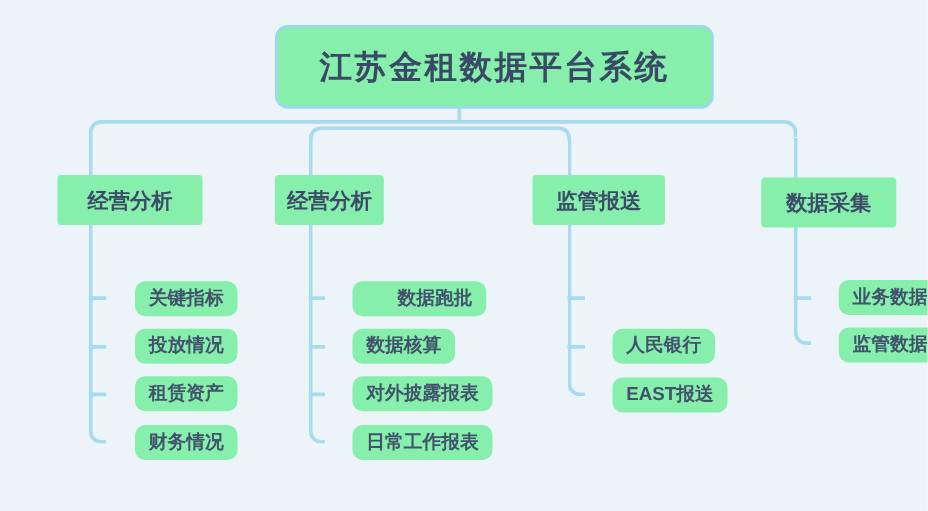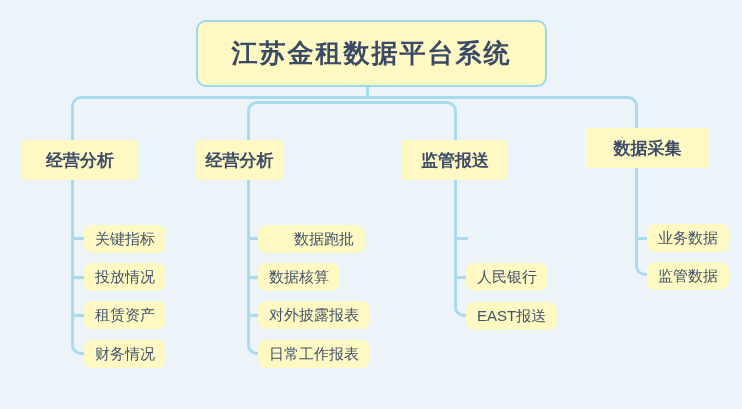--- a/index.html
+++ b/index.html
@@ -16,35 +16,35 @@
     border:3px solid #a8dbee;border-bottom:none;
     border-radius:10px 10px 0 0;background:transparent;
   }
   .col-line{
     box-sizing:border-box;
     border-left:3px solid #a8dbee;border-bottom:3px solid #a8dbee;
     border-bottom-left-radius:10px;
   }
   .stub-h{height:3px;background:#a8dbee;}
   
-  .node{position:absolute;z-index:2;background:#fef9c3;color:#3a4a66;
-        display:flex;align-items:center;justify-content:center;}
+  .node{position:absolute;z-index:2;background:#86efac;color:#3a4a66;
+        display:flex;align-items:center;justify-content:center;margin-left:24px;}
   .root-node{
     left:196px;top:20px;width:351px;height:67px;
     border:2px solid #9ed6f2;border-radius:10px;
     font-size:26px;font-weight:bold;letter-spacing:2px;
     box-sizing:border-box;
   }
   .branch-node{
     height:40px;border-radius:3px;
     font-size:17px;font-weight:bold;color:#3c4c68;
   }
   .leaf-node{
     padding:5px 11px;border-radius:8px;
-    font-size:15px;font-weight:normal;color:#42526d;
+    font-size:15px;font-weight:bold;color:#42526d;
     line-height:18px;white-space:nowrap;
   }
 </style>
 </head>
 <body>
 
 <div class="stage">
 
   <div class="line stub-v" style="left:366px;top:85px;height:13px;"></div>
 
@@ -64,21 +64,21 @@
   <div class="line stub-h" style="left:247px;top:314px;width:13px;"></div>
   <div class="line stub-h" style="left:454px;top:237px;width:14px;"></div>
   <div class="line stub-h" style="left:454px;top:276px;width:14px;"></div>
   <div class="line stub-h" style="left:635px;top:237px;width:14px;"></div>
 
   <div class="node root-node">江苏金租数据平台系统</div>
 
   <div class="node branch-node" style="left:22px;top:140px;width:116px;">经营分析</div>
   <div class="node branch-node" style="left:196px;top:140px;width:87px;">经营分析</div>
   <div class="node branch-node" style="left:402px;top:140px;width:106px;">监管报送</div>
-  <div class="node branch-node" style="left:585px;top:128px;width:125px;">数据采集</div>
+  <div class="node branch-node" style="left:585px;top:142px;width:108px;">数据采集</div>
 
   <div class="node leaf-node" style="left:84px;top:225px;">关键指标</div>
   <div class="node leaf-node" style="left:84px;top:263px;">投放情况</div>
   <div class="node leaf-node" style="left:84px;top:301px;">租赁资产</div>
   <div class="node leaf-node" style="left:84px;top:340px;">财务情况</div>
 
   <div class="node leaf-node" style="left:258px;top:225px;padding-left:36px;">数据跑批</div>
   <div class="node leaf-node" style="left:258px;top:263px;">数据核算</div>
   <div class="node leaf-node" style="left:258px;top:301px;">对外披露报表</div>
   <div class="node leaf-node" style="left:258px;top:340px;">日常工作报表</div>

